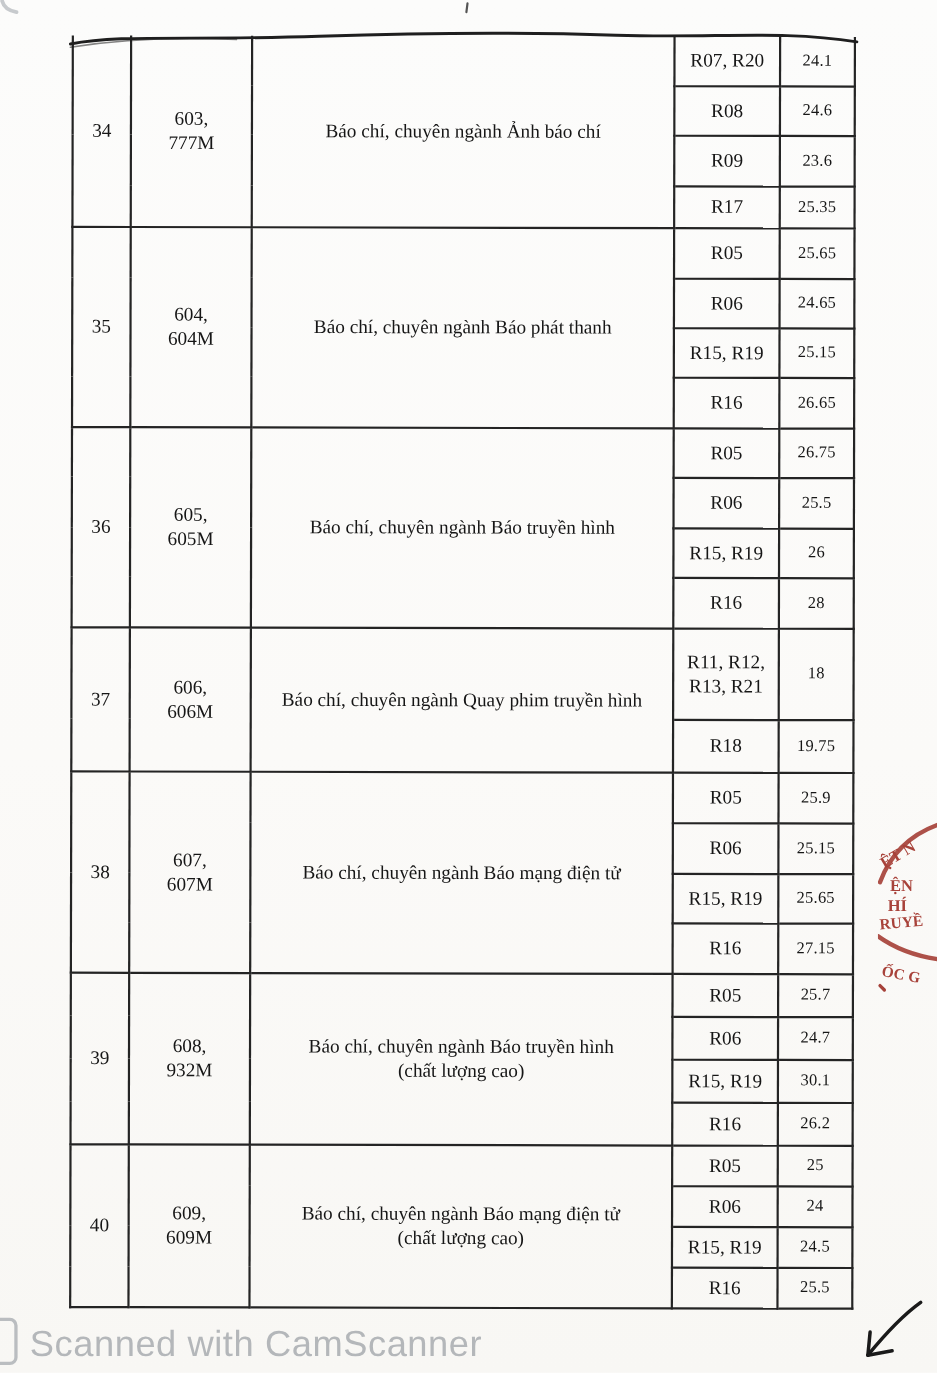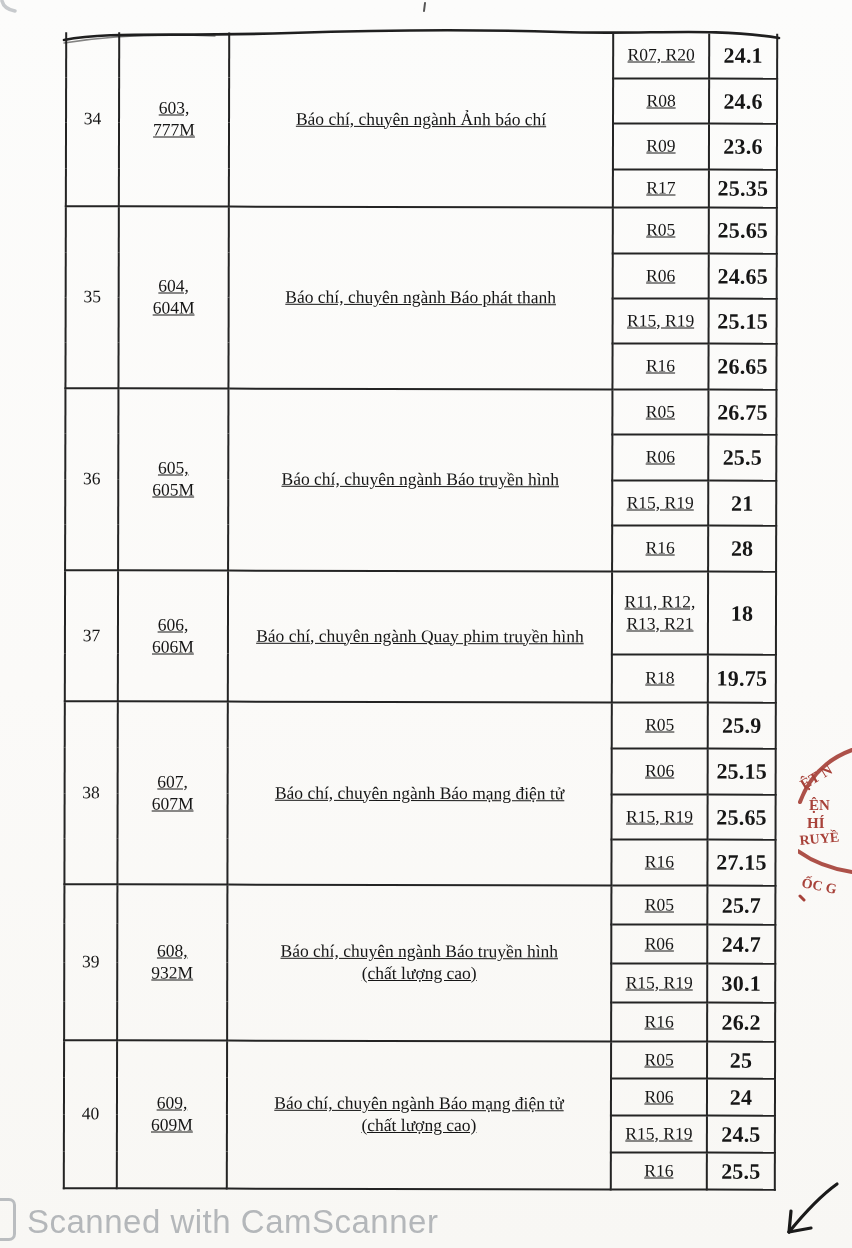--- a/index.html
+++ b/index.html
@@ -19,22 +19,22 @@
     transform:rotate(0.12deg);
   }
   table.scores td{
     border:2px solid #242424;
     text-align:center;vertical-align:middle;
     padding:1px 3px;
     overflow:hidden;
   }
   table.scores{border-top:none;}
   table.scores tbody tr:first-child td{border-top:none;}
-  td.col-score{font-weight:bold;font-size:22px;letter-spacing:.2px;}
-  td.pre{white-space:pre-line;text-decoration:underline;}
+  td.col-score{font-weight:normal;font-size:15px;letter-spacing:.2px;}
+  td.pre{white-space:pre-line;}
 
   
   .overlay{position:absolute;inset:0;pointer-events:none;z-index:4;}
 
   
   .stamp{position:absolute;right:0;top:744px;width:54px;height:168px;overflow:hidden;z-index:5;}
   .stamp svg{display:block;}
   .stamp text{
     font-family:"Liberation Serif","DejaVu Serif",serif;
     font-weight:bold;fill:#a8423a;
@@ -113,21 +113,21 @@
           <td class="col-major pre" rowspan="4">Báo chí, chuyên ngành Báo truyền hình</td>
           <td class="col-block pre">R05</td>
           <td class="col-score">26.75</td>
         </tr>
         <tr style="height: 46px;">
           <td class="col-block pre">R06</td>
           <td class="col-score">25.5</td>
         </tr>
         <tr style="height: 45px;">
           <td class="col-block pre">R15, R19</td>
-          <td class="col-score">21</td>
+          <td class="col-score">26</td>
         </tr>
         <tr style="height: 46px;">
           <td class="col-block pre">R16</td>
           <td class="col-score">28</td>
         </tr>
         <tr style="height: 83px;">
           <td class="col-no" rowspan="2">37</td>
           <td class="col-code pre" rowspan="2">606,
 606M</td>
           <td class="col-major pre" rowspan="2">Báo chí, chuyên ngành Quay phim truyền hình</td>

